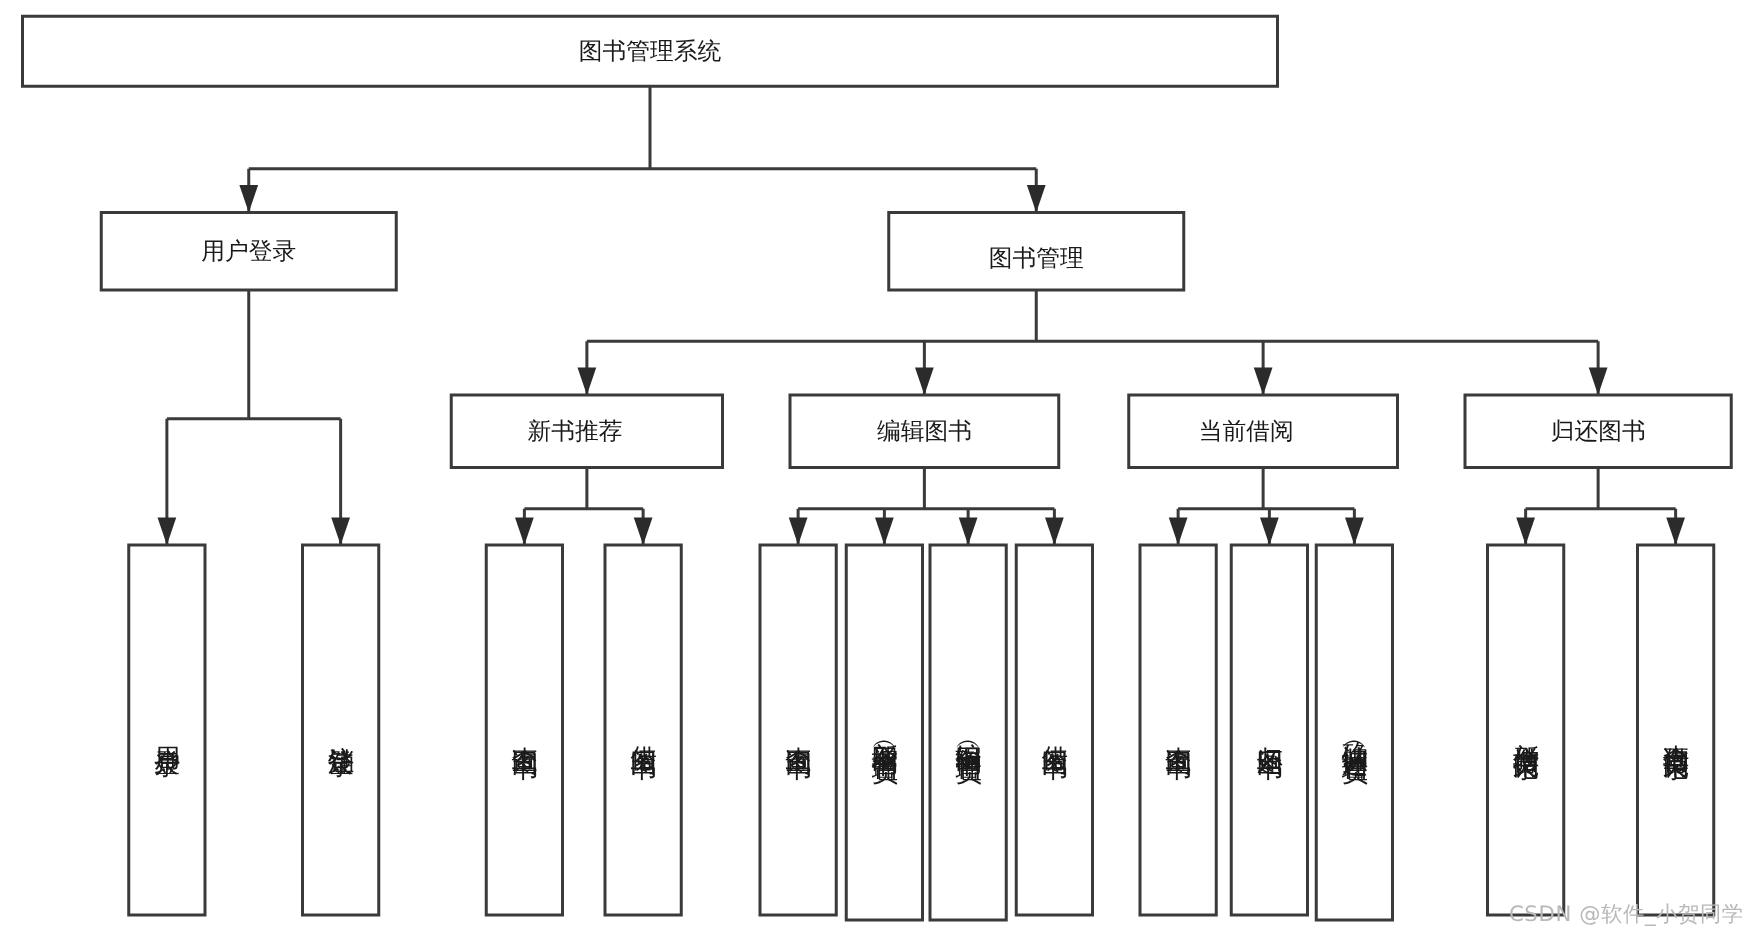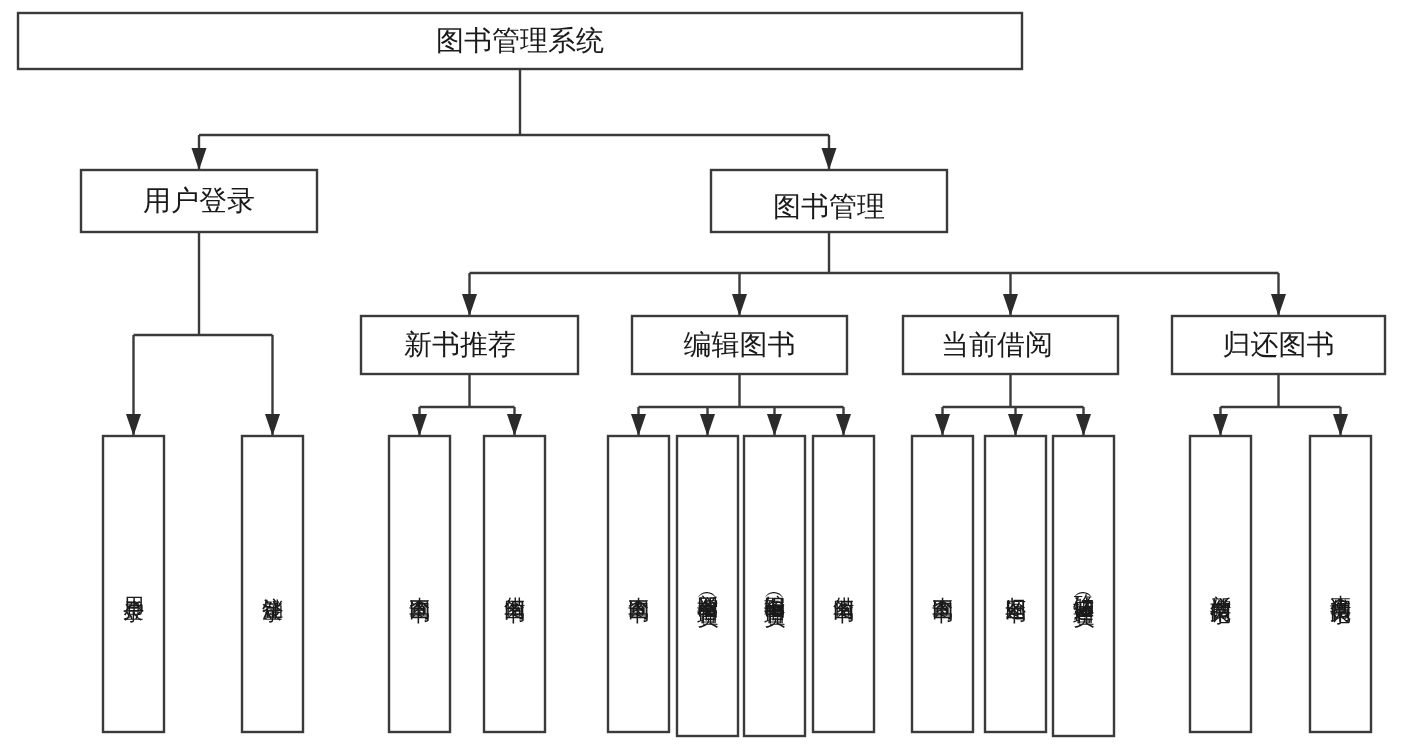--- a/index.html
+++ b/index.html
@@ -72,21 +72,21 @@
   }
   .hlabel-wrap {
     position: absolute;
     display: flex;
     align-items: center;
     justify-content: center;
     pointer-events: none;
   }
   .hlabel-text {
     font-family: "DejaVu Sans", "Liberation Sans", sans-serif;
-    font-size: 28px;
+    font-size: 19px;
     color: #1a1a1a;
     white-space: nowrap;
   }
 </style>
 </head>
 <body>
 
 <div id="diagram-root">
 
   <svg id="tree-svg" viewBox="0 0 1405 747" xmlns="http://www.w3.org/2000/svg">
@@ -224,14 +224,15 @@
         <span class="vlabel-text">确认归还（管理员）</span>
       </div>
       <div class="vlabel-wrap" style="left: 1190px; top: 436px; width: 61px; height: 296px;">
         <span class="vlabel-text">新增借阅记录</span>
       </div>
       <div class="vlabel-wrap" style="left: 1310px; top: 436px; width: 61px; height: 296px;">
         <span class="vlabel-text">查询借阅记录</span>
       </div>
     </div>
 
+  <div class="watermark">CSDN @软件_小贺同学</div>
 
 </div>
 
 </body></html>

